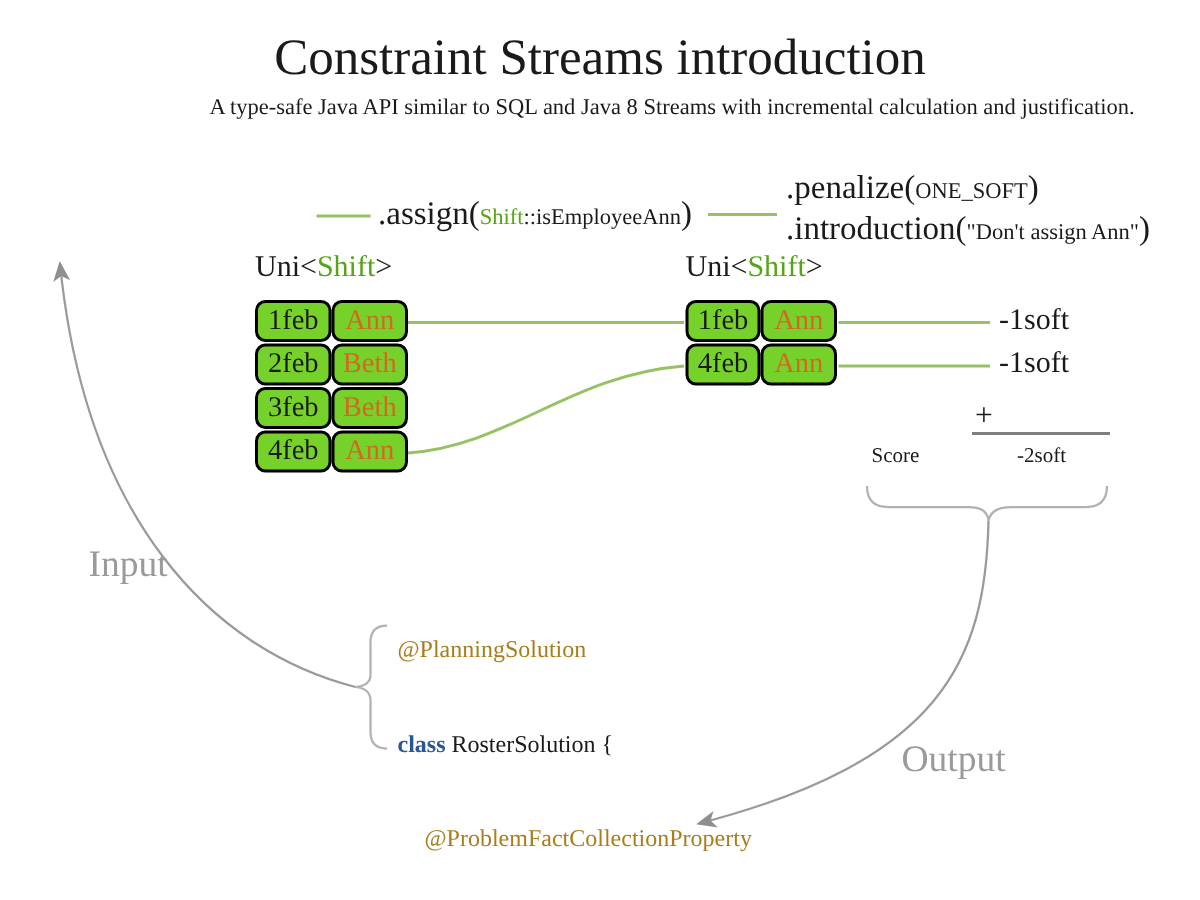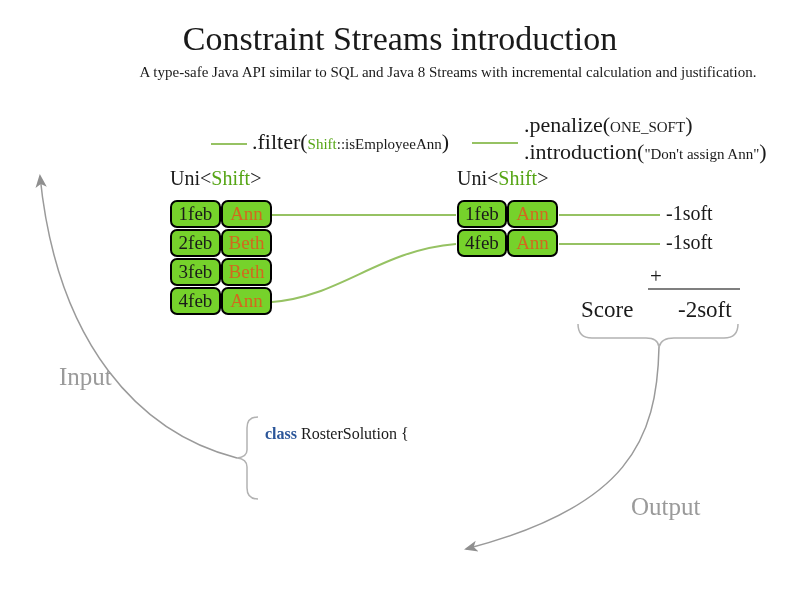--- a/index.html
+++ b/index.html
@@ -20,21 +20,21 @@
 
   .cell {
     position:absolute; height:24px; border:2px solid #000; border-radius:7px;
     background:var(--cell-green,#76d22b); display:flex; align-items:center;
     justify-content:center; font-size:19px; box-sizing:content-box;
   }
   .cell.emp { color:var(--employee-orange,#d2691e); }
 
   .penalty { font-size:20px; white-space:nowrap; }
   .sum-op  { font-size:21px; }
-  .sum-txt { font-size:23px; white-space:nowrap; }
+  .sum-txt { font-size:14px; white-space:nowrap; }
 
   .gray-label { font-size:25px; color:var(--muted-gray,#9a9a9a);margin-left:13px; }
 
   .code { font-size:16px; line-height:21px; white-space:pre; }
   .code .line { height:21px; }
   .code .ind { padding-left:18px; }
   .c-annotation { color:var(--annotation-gold,#a87e1c); }
   .c-keyword { color:var(--keyword-blue,#2a5599); font-weight:bold; }
 
   svg.layer { position:absolute; left:0; top:0; width:800px; height:600px; }
@@ -70,21 +70,21 @@
     <path class="flow" d="M659,347 C657,440 628,507 466,549" marker-end="url(#arrowGray)"></path>
 
     <path class="brace" d="M258,417 Q247,417 247,428 L247,450 Q247,457 237,458 Q247,459 247,467 L247,488 Q247,499 258,499"></path>
     <path class="flow" d="M237,458 C140,433 57,345 40,176" marker-end="url(#arrowGray)"></path>
   </svg>
 
   <div class="abs title">Constraint Streams introduction</div>
   <div class="abs subtitle">A type-safe Java API similar to SQL and Java 8 Streams with incremental calculation and justification.</div>
 
 
-  <div class="abs pl" style="left:252px; top:129px;"><span>.filter(</span><span class="arg green">Shift</span><span class="arg">::isEmployeeAnn</span><span>)</span></div>
+  <div class="abs pl" style="left:252px; top:129px;"><span>.assign(</span><span class="arg green">Shift</span><span class="arg">::isEmployeeAnn</span><span>)</span></div>
 
   <div class="abs pl" style="left:524px; top:112px;"><span>.penalize(</span><span class="arg">ONE_SOFT</span><span>)</span></div>
 
   <div class="abs pl" style="left:524px; top:139px;"><span>.introduction(</span><span class="arg">"Don't assign Ann"</span><span>)</span></div>
 
   <div class="abs stream-label" style="left:170px; top:167px;"><span>Uni&lt;</span><span class="green">Shift</span><span>&gt;</span></div>
 
   <div class="cell" style="left:170px; top:200px; width:47px;">1feb</div>
   <div class="cell emp" style="left:221px; top:200px; width:47px;">Ann</div>
   <div class="cell" style="left:170px; top:229px; width:47px;">2feb</div>
@@ -102,24 +102,26 @@
   <div class="cell emp" style="left:507px; top:229px; width:47px;">Ann</div>
 
   <div class="abs penalty" style="left:666px; top:202px;">-1soft</div>
   <div class="abs penalty" style="left:666px; top:231px;">-1soft</div>
 
   <div class="abs sum-op" style="left:650px; top:264px;">+</div>
   <div class="abs sum-txt" style="left:581px; top:297px;">Score</div>
   <div class="abs sum-txt" style="left:678px; top:297px;">-2soft</div>
 
   <div class="abs gray-label" style="left:46px; top:363px;">Input</div>
-  <div class="abs gray-label" style="left:618px; top:493px;">Output</div>
+  <div class="abs gray-label" style="left:588px; top:493px;">Output</div>
 
   <div class="abs code" style="left:265px; top:381px;">
+    <div class="line"><span class="c-annotation">@PlanningSolution</span></div>
     <div class="line"><span class="c-keyword">class</span><span> RosterSolution {</span></div>
+    <div class="line ind"><span class="c-annotation">@ProblemFactCollectionProperty</span></div>
     
     
     
     
     
     
     
   </div>
 
 </div>

